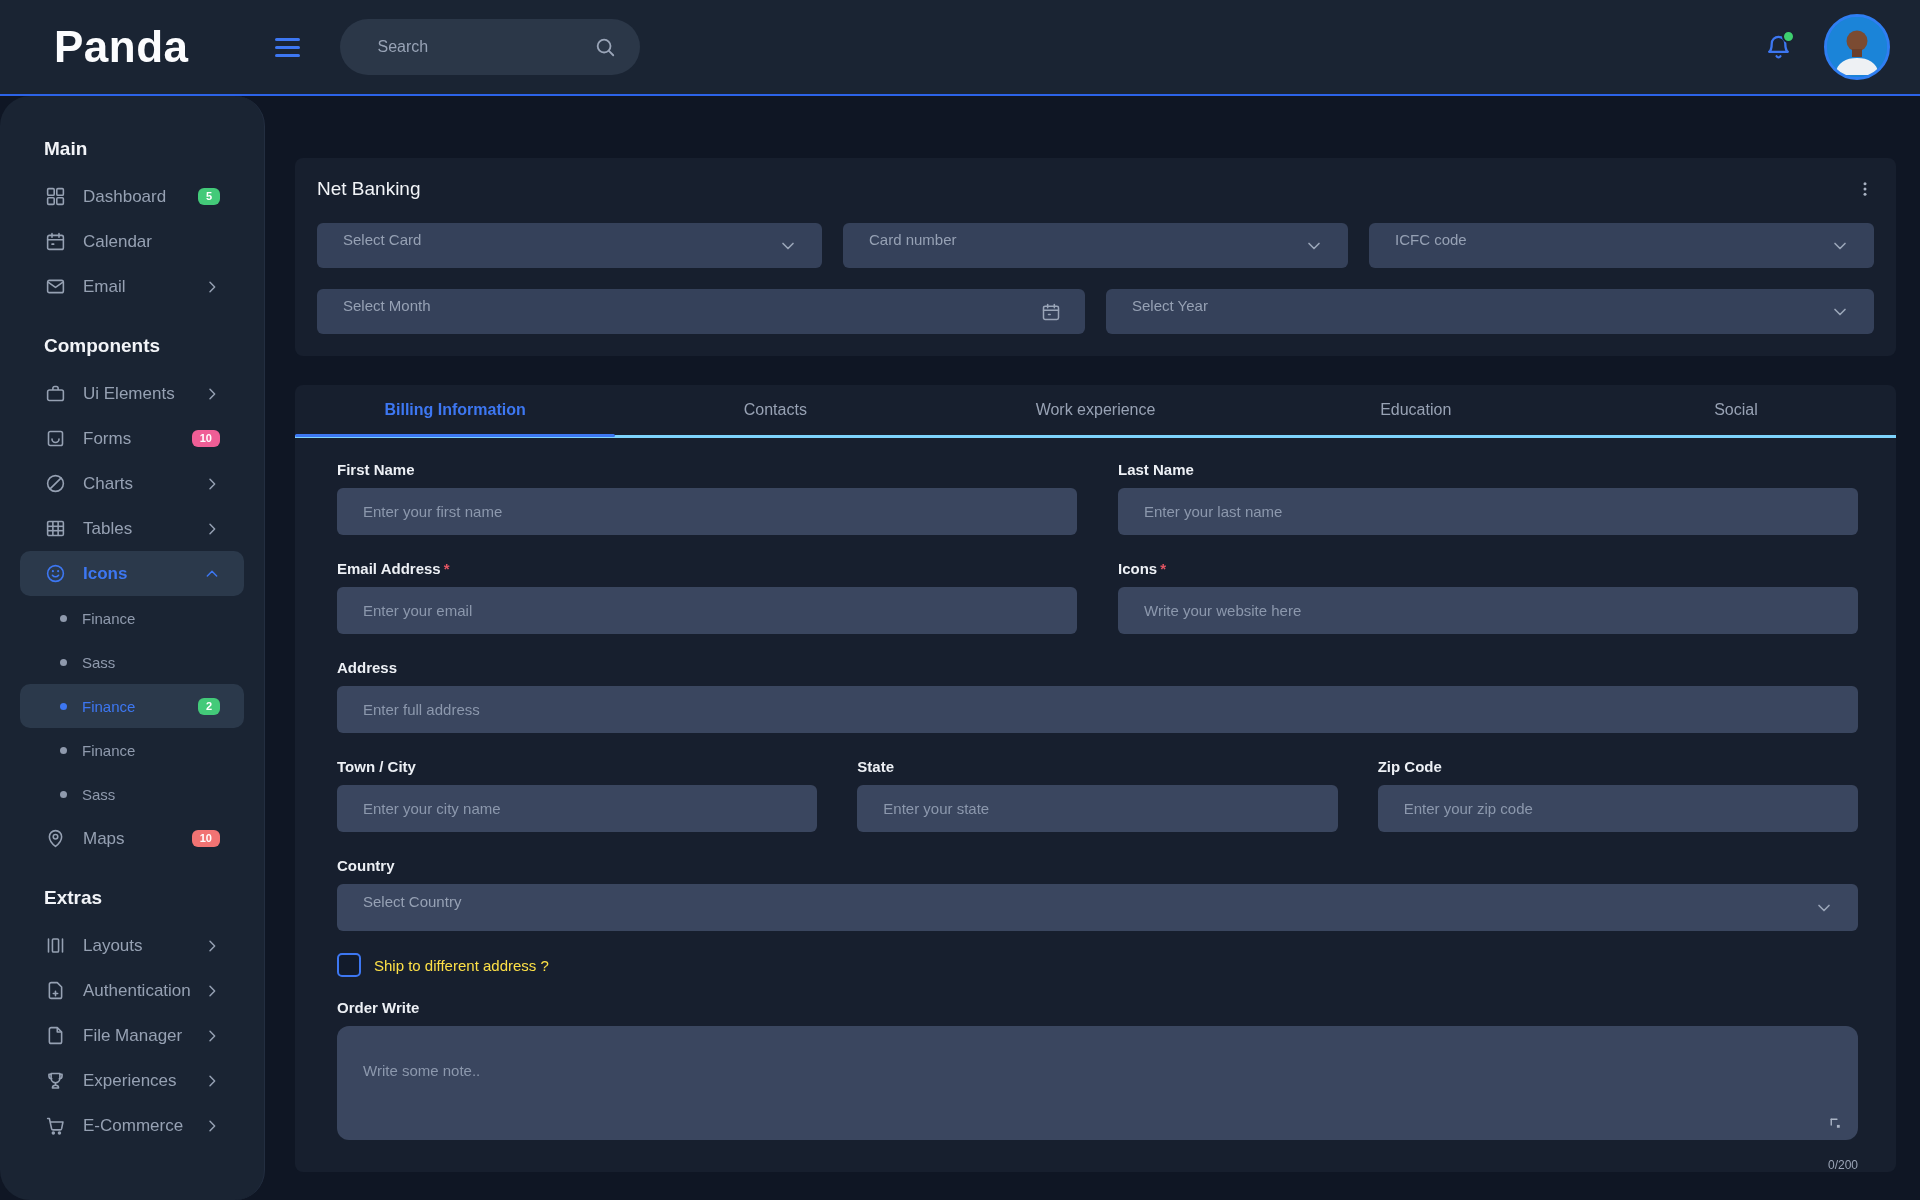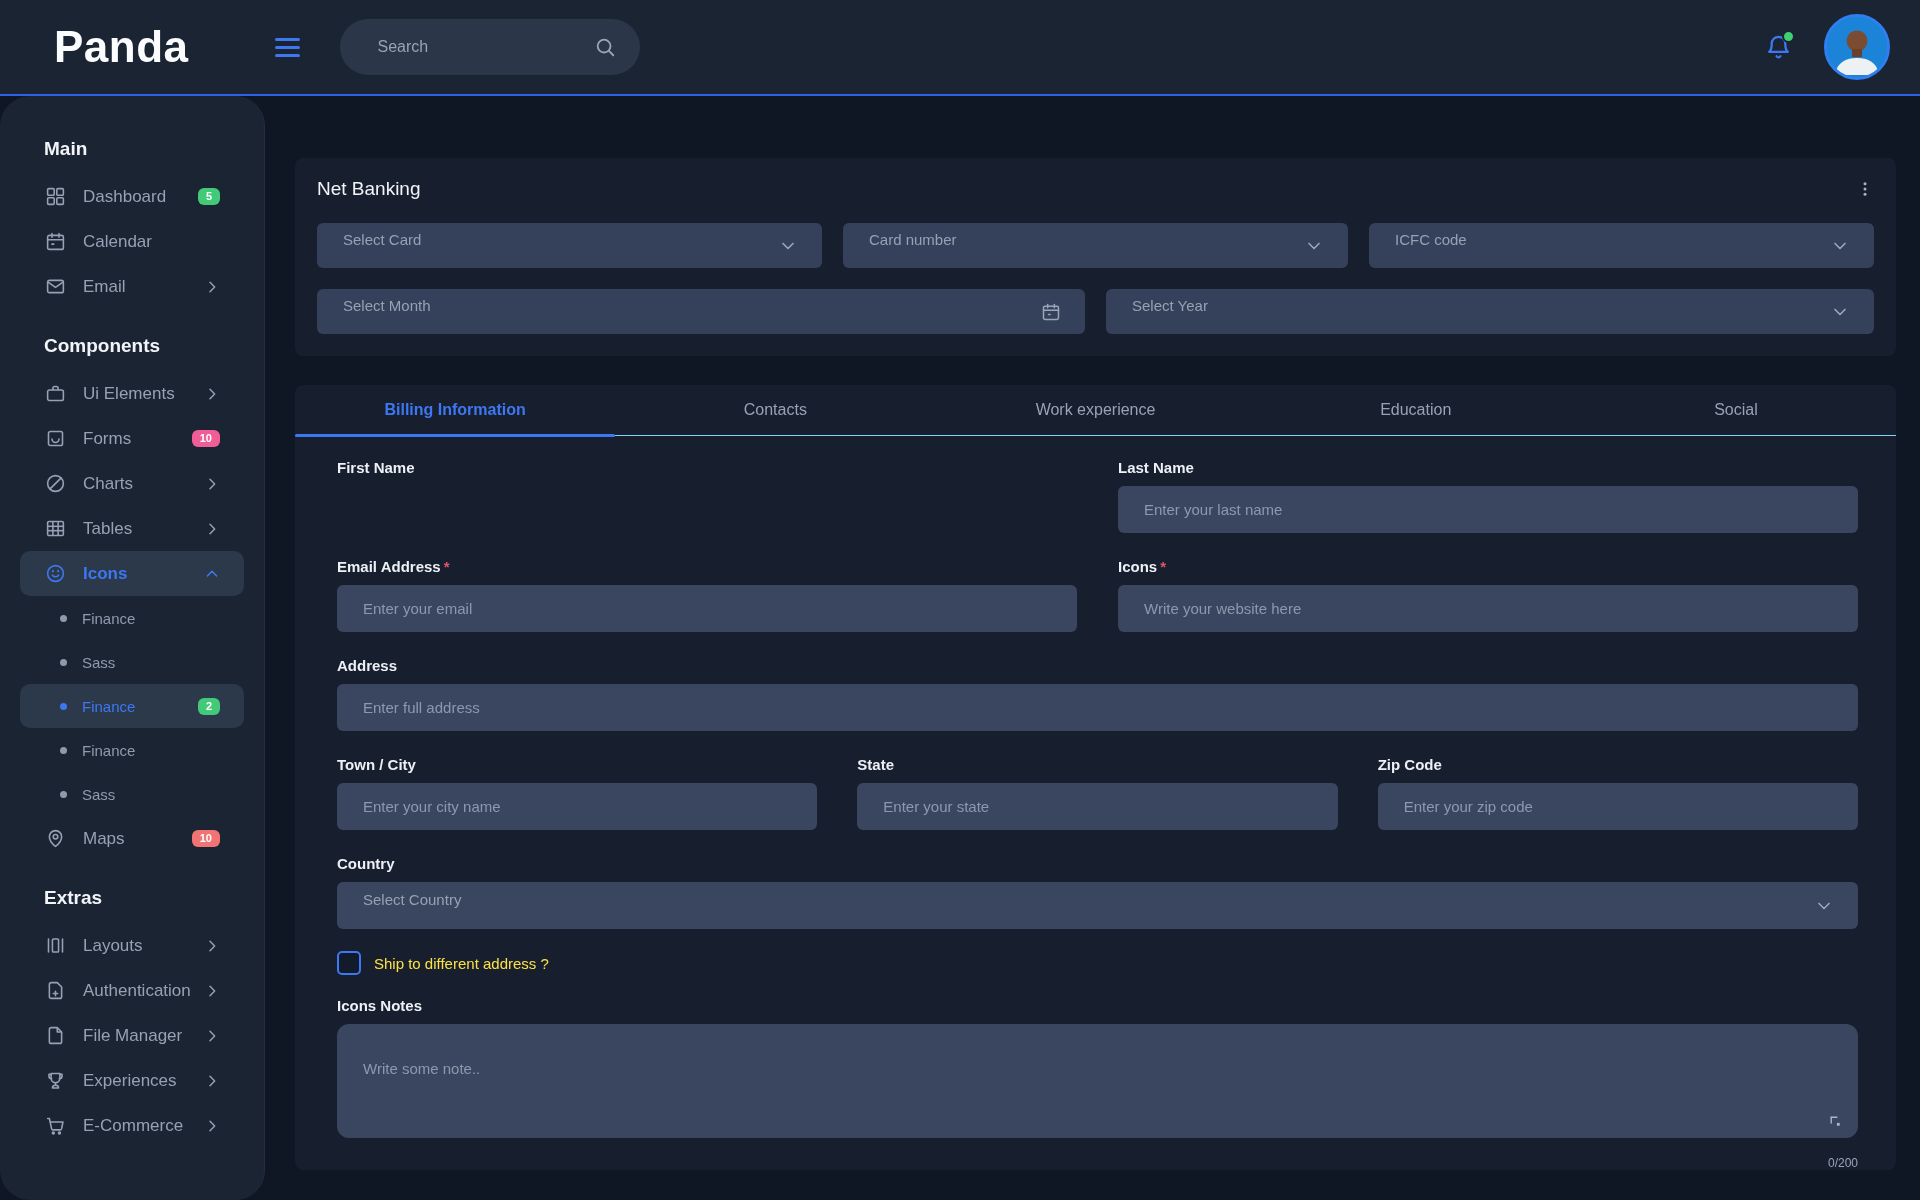--- a/index.html
+++ b/index.html
@@ -99,21 +99,21 @@
   .nb-row2 { margin-top:21px; display:grid; grid-template-columns:1fr 1fr; gap:21px; }
   .select {
     position:relative; height:45px; background:#35415a; border-radius:6px;
     display:flex; align-items:center; padding:0 56px 12px 26px;
     color:#96a1b4; font-size:15px; cursor:pointer;
   }
   .select .tail { position:absolute; right:24px; top:50%; transform:translateY(-50%); display:flex; color:#9aa5b8; }
 
   
   .tabcard { margin-top:29px; }
-  .tabs { display:flex; border-bottom:1px solid #7dd3fc; }
+  .tabs { display:flex; border-bottom:3px solid #7dd3fc; }
   .tab {
     flex:1; height:50px; display:flex; align-items:center; justify-content:center;
     color:#98a2b4; font-size:16px; cursor:pointer; position:relative;
   }
   .tab.active { color:#3d77f2; font-weight:bold; }
   .tab.active::after {
     content:""; position:absolute; left:0; right:0; bottom:-2px; height:3px;
     background:#3d77f2; border-radius:2px;
   }
 
@@ -525,20 +525,21 @@
           <div class="tab">
               <span>Social</span>
             </div>
         </div>
 
         <div class="form">
 
           <div class="frow2">
             <div class="field">
               <div class="flabel">First Name</div>
+              <input class="tinput" type="text" placeholder="Enter your first name" style="">
             </div>
             <div class="field">
               <div class="flabel">Last Name</div>
               <input class="tinput" type="text" placeholder="Enter your last name" style="">
             </div>
           </div>
 
           <div class="frow2">
             <div class="field">
               <div class="flabel"><span>Email Address</span><span class="req">*</span></div>
@@ -581,21 +582,21 @@
               </span>
             </div>
           </div>
 
           <div class="checkrow">
             <div class="checkbox"></div>
             <div class="checklabel">Ship to different address ?</div>
           </div>
 
           <div class="field">
-            <div class="flabel">Icons Notes</div>
+            <div class="flabel">Order Write</div>
             <div class="tarea-wrap">
               <textarea class="tarea" placeholder="Write some note.." style=""></textarea>
               <span class="resize-ic">
                 <svg width="17" height="17" viewBox="0 0 24 24" fill="none" stroke="currentColor" stroke-width="2" stroke-linecap="round">
                     <path d="M6 6h8"></path>
                     <path d="M6 6v8"></path>
                     <rect x="14" y="14" width="4" height="4" fill="currentColor" stroke="none"></rect>
                   </svg>
               </span>
             </div>

